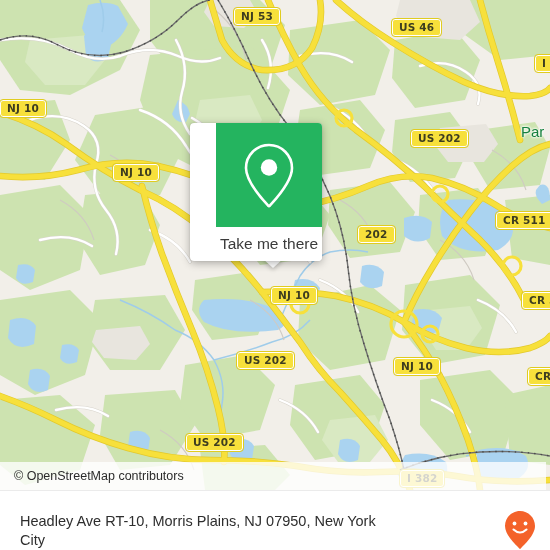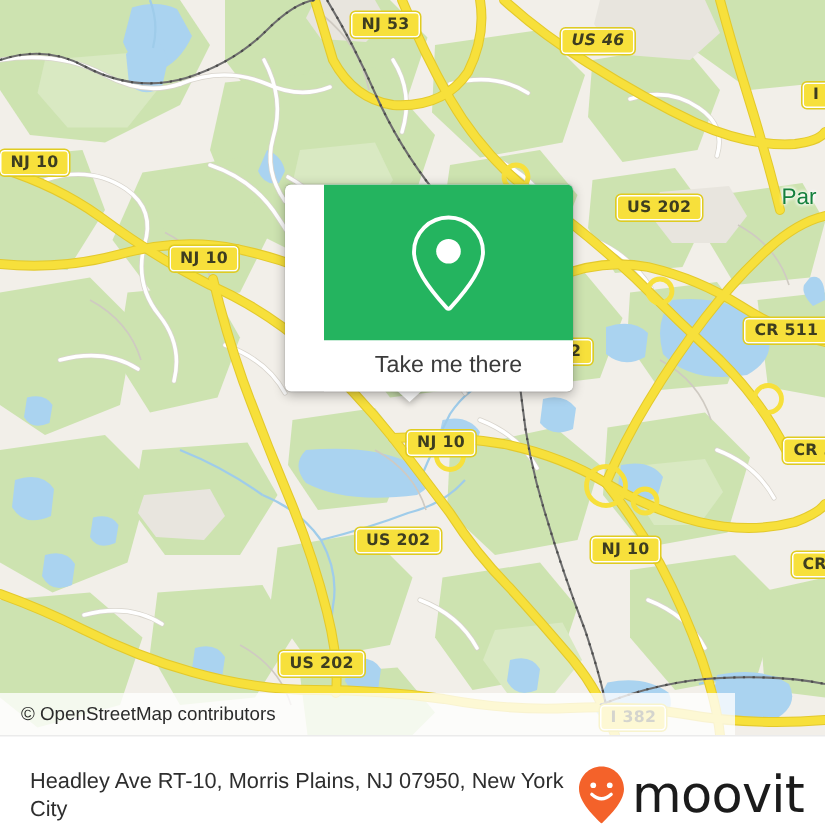--- a/index.html
+++ b/index.html
@@ -54,21 +54,21 @@
     font-size: 15px;
     font-family: "Liberation Sans", sans-serif;
     white-space: nowrap;
     text-shadow: 0 0 3px #fff, 0 0 3px #fff, 0 0 2px #fff;
   }
 
   
   #callout {
     position: absolute;
     left: 190px; top: 123px;
-    width: 192px;
+    width: 132px;
     border-radius: 4px;
     overflow: hidden;
     box-shadow: 0 2px 8px rgba(0,0,0,0.30), 0 0 1px rgba(0,0,0,0.25);
     background: #ffffff;
     z-index: 30;
     padding-left: 26px;
   }
   #callout-top {
     height: 104px;
     background: #24b45f;
@@ -96,21 +96,21 @@
     border-right: 11px solid transparent;
     border-top: 10px solid #ffffff;
     filter: drop-shadow(0 2px 2px rgba(0,0,0,0.22));
     z-index: 29;
   }
 
   
   #attribution {
     position: absolute;
     left: 0; top: 462px;
-    width: 490px; height: 28px;
+    width: 546px; height: 28px;
     background: rgba(255,255,255,0.78);
     display: flex;
     align-items: center;
     z-index: 20;
     pointer-events: none;
   }
   #attribution span {
     padding-left: 14px;
     font-size: 12.5px;
     color: #2b2b2b;
@@ -364,21 +364,21 @@
         <path class="railD" d="M0,40 Q30,30 56,44 Q90,62 124,52 Q156,42 178,20 Q196,2 210,0"></path>
         <path class="rail" d="M218,0 Q236,30 250,62 Q266,98 290,128 Q314,158 330,196 Q344,230 348,268 Q352,306 364,344 Q376,384 390,420 Q400,450 404,470"></path>
         <path class="railD" d="M218,0 Q236,30 250,62 Q266,98 290,128 Q314,158 330,196 Q344,230 348,268 Q352,306 364,344 Q376,384 390,420 Q400,450 404,470"></path>
         <path class="rail" d="M400,470 Q440,454 480,452 Q520,450 550,456"></path>
         <path class="railD" d="M400,470 Q440,454 480,452 Q520,450 550,456"></path>
       </g>
     </svg>
 
     <div id="shields">
         <div class="shield" style="left: 186px; top: 8px; margin-left: 48px;">NJ 53</div>
-        <div class="shield" style="left: 374px; top: 19px; font-style: italic;">US 46</div>
+        <div class="shield" style="left: 392px; top: 19px;">US 46</div>
         <div class="shield" style="left: 0px; top: 100px;">NJ 10</div>
         <div class="shield" style="left: 411px; top: 130px;">US 202</div>
         <div class="shield" style="left: 535px; top: 55px;">I 2</div>
         <div class="shield" style="left: 113px; top: 164px;">NJ 10</div>
         <div class="shield" style="left: 358px; top: 196px; margin-top: 30px;">202</div>
         <div class="shield" style="left: 496px; top: 212px;">CR 511</div>
         <div class="shield" style="left: 271px; top: 287px;">NJ 10</div>
         <div class="shield" style="left: 522px; top: 292px;">CR 5</div>
         <div class="shield" style="left: 237px; top: 352px;">US 202</div>
         <div class="shield" style="left: 394px; top: 358px;">NJ 10</div>
@@ -411,17 +411,16 @@
 
   <div id="footer">
     <div id="footer-title">Headley Ave RT-10, Morris Plains, NJ 07950, New York City</div>
     <div id="brand">
       <svg width="32" height="40" viewBox="0 0 32 40">
         <path d="M16 1 C7.7 1 1 7.7 1 16 C1 25 12 35 15.2 38.4 C15.6 38.9 16.4 38.9 16.8 38.4 C20 35 31 25 31 16 C31 7.7 24.3 1 16 1 Z" fill="#f4622a"></path>
         <circle cx="10.5" cy="13.5" r="1.9" fill="#ffffff"></circle>
         <circle cx="21.5" cy="13.5" r="1.9" fill="#ffffff"></circle>
         <path d="M9.5 19.5 Q16 25.5 22.5 19.5" fill="none" stroke="#ffffff" stroke-width="2.1" stroke-linecap="round"></path>
       </svg>
-      <span id="brand-word">moovit</span>
     </div>
   </div>
 
 </div>
 
 </body></html>

